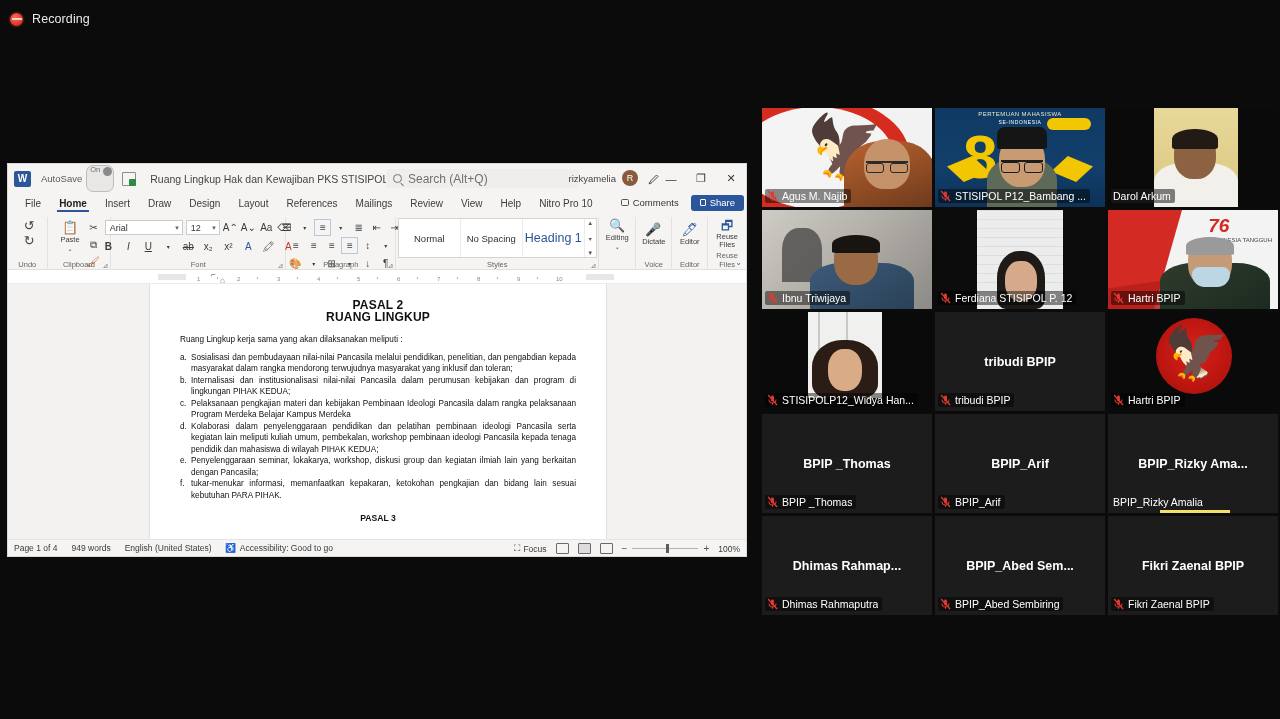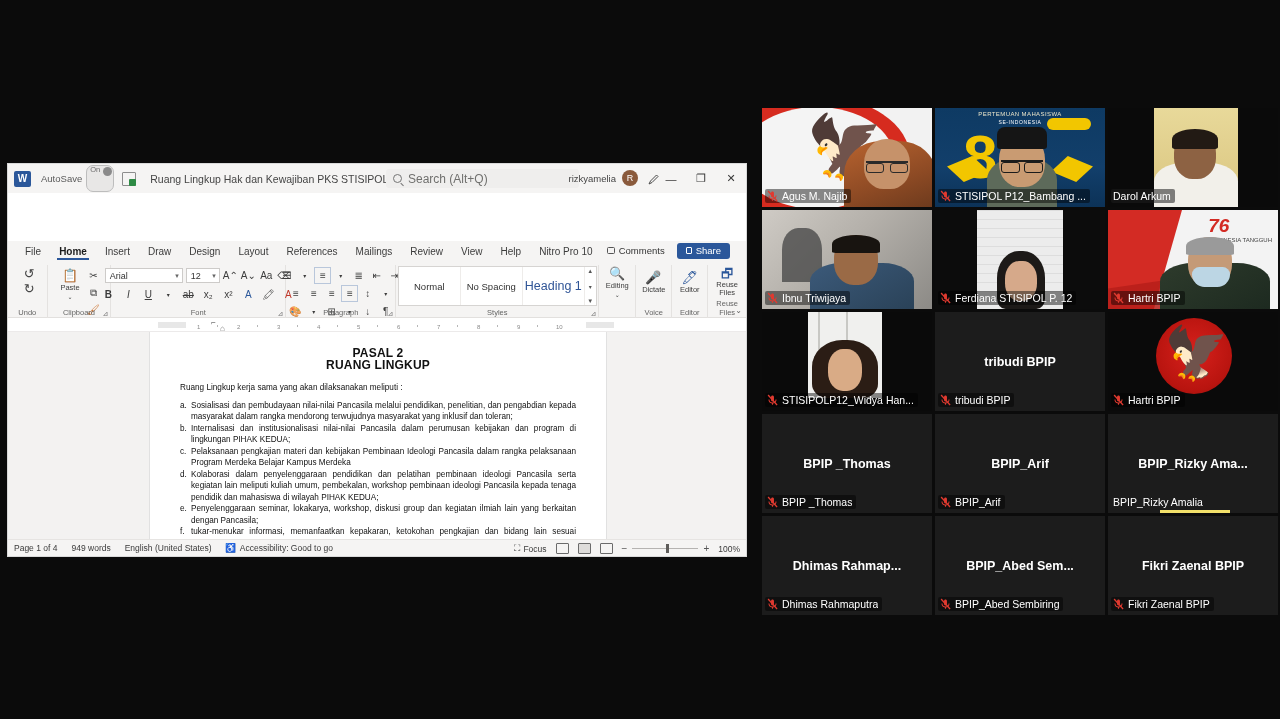--- a/index.html
+++ b/index.html
@@ -43,25 +43,25 @@
   .w-search .mag::after { content:""; position:absolute; right:-3px; bottom:-3px; width:4px; height:1.3px; background:#757575; transform: rotate(45deg); }
   .w-search-ph { font-size: 12px; color: #70706e; }
   .w-user { position: absolute; right: 108px; top: 6px; display: flex; align-items: center; gap: 6px; }
   .w-user-name { font-size: 9.5px; color: #444; }
   .w-avatar { width: 16px; height: 16px; border-radius: 50%; background: #8a5a3c; color: #fff; font-size: 9px;
               display:flex; align-items:center; justify-content:center; }
   .w-pen { position:absolute; right: 86px; top: 8px; width: 13px; height: 13px; }
   .w-wctl { position: absolute; right: 0; top: 0; display: flex; }
   .w-wctl div { width: 30px; height: 29px; display:flex; align-items:center; justify-content:center; font-size: 11px; color: #3a3a3a; }
 
-  .w-tabs { height: 21px; background: #f5f4f3; display: flex; align-items: center; padding-left: 8px; gap: 0; position: relative; margin-top: 48px; }
+  .w-tabs { height: 21px; background: #f5f4f3; display: flex; align-items: center; padding-left: 8px; gap: 0; position: relative; }
   .w-tab { font-size: 10px; color: #3c3c3c; padding: 0 9px; line-height: 21px; white-space: nowrap; }
   .w-tab.active { color: #1b1b1b; font-weight: bold; position: relative; }
   .w-tab.active::after { content:""; position:absolute; left:7px; right:7px; bottom:2px; height:1.6px; background:#2b579a; }
-  .w-actions { position: absolute; right: 16px; top: 1px; display: flex; align-items: center; gap: 5px; }
+  .w-actions { position: absolute; right: 2px; top: 1px; display: flex; align-items: center; gap: 5px; }
   .btn-comments { font-size: 9.5px; color: #333; border: 1px solid transparent; padding: 2px 6px; display:flex; align-items:center; gap:4px; }
   .btn-comments .bub { width: 8px; height: 7px; border: 1.2px solid #555; border-radius: 1.5px; display:inline-block; }
   .btn-share { font-size: 9.5px; color: #fff; background: #2b579a; border-radius: 3px; padding: 2.5px 9px; display:flex; align-items:center; gap:4px; }
   .btn-share .lock { width: 6px; height: 7px; border: 1.2px solid #fff; border-radius: 1px; display:inline-block; }
 
   .w-ribbon { height: 56px; background: #f5f4f3; display: flex; align-items: flex-start; position: relative;
               border-bottom: 1px solid #e2e0de; padding-top: 3px; }
   .rgroup { height: 53px; position: relative; display: flex; flex-direction: column; align-items: center;
             padding: 0 5px; border-right: 1px solid #e4e2e0; }
   .rgroup .glabel { position: absolute; bottom: 1px; left: 0; right: 0; text-align: center; font-size: 7.5px; color: #656565; }
@@ -198,20 +198,24 @@
               background: radial-gradient(circle at 50% 45%, #d8211c 0%, #b8140f 68%, #8d0d0a 100%); }
   .g-bird { position:absolute; left:56px; top:12px; width:60px; height:60px; color:#e9b300; font-size:52px; line-height:58px; text-align:center; }
 
   .blank { position:absolute; inset:0; background:#1c1c1c; }
 </style>
 </head>
 <body>
 
 <div id="screen">
 
+  <div class="rec-bar">
+    <div class="rec-dot"></div>
+    <div class="rec-label">Recording</div>
+  </div>
 
   <div class="word">
 
     <div class="w-title">
       <div class="w-logo"></div>
       <div class="autosave">
         <span class="autosave-lbl">AutoSave</span>
         <span class="toggle">
           <span class="on-txt">On</span>
           <span class="knob"></span>

